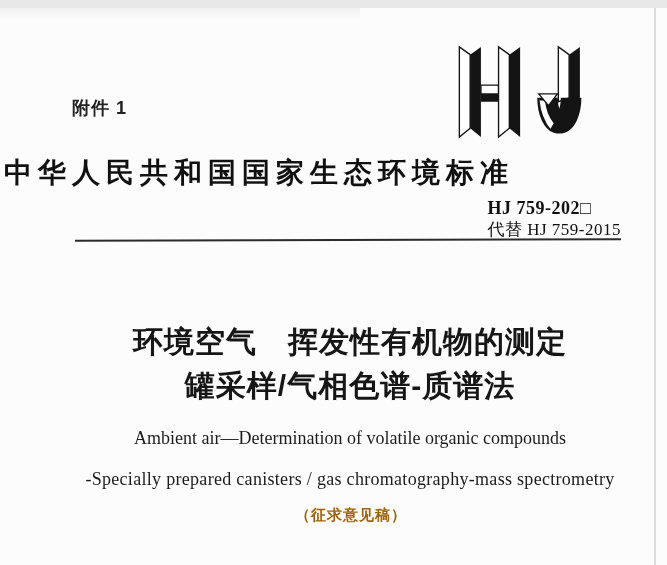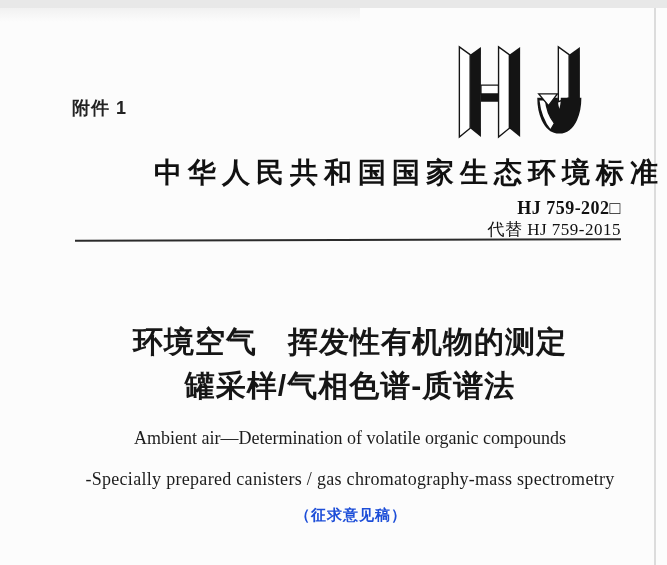--- a/index.html
+++ b/index.html
@@ -17,26 +17,26 @@
     background:#dcdcdc;
   }
   .attachment{
     position:absolute;top:88px;left:72px;
     font-family:"Liberation Sans", sans-serif;font-size:18px;font-weight:600;
     letter-spacing:1px;color:#222;
   }
   .logo{position:absolute;top:33px;left:456px;width:140px;height:98px;}
   .main-title{
     position:absolute;top:146px;left:4px;width:660px;
-    text-align:right;font-family:"Liberation Serif", serif;
+    text-align:left;font-family:"Liberation Serif", serif;
     font-size:28px;font-weight:bold;letter-spacing:6px;color:#111;
     white-space:nowrap;
   }
   .std-block{
-    position:absolute;top:189px;right:46px;text-align:right;
+    position:absolute;top:189px;right:46px;
     font-family:"Liberation Serif", serif;color:#111;
   }
   .std-no{font-size:18px;font-weight:600;line-height:23px;letter-spacing:0.5px;}
   .std-replaces{font-size:17px;line-height:19px;letter-spacing:0.5px;}
   .rule{
     position:absolute;top:231px;left:75px;width:546px;height:2px;
     background:#2b2b2b;transform:rotate(-0.15deg);
   }
   .cn-title{
     position:absolute;top:312px;left:30px;width:640px;text-align:center;
@@ -45,21 +45,21 @@
     white-space:nowrap;
   }
   .en-title{
     position:absolute;top:420px;left:0;width:700px;text-align:center;
     font-family:"Liberation Serif", serif;font-size:18px;color:#1c1c1c;
   }
   .en-title .line2{margin-top:20px;letter-spacing:0.3px;}
   .draft-note{
     position:absolute;top:498px;left:36px;width:630px;text-align:center;
     font-family:"Liberation Sans", sans-serif;font-weight:bold;
-    font-size:15px;color:#1d4ed8;letter-spacing:1px;
+    font-size:15px;color:#a16207;letter-spacing:1px;
   }
   svg .ink{fill:#141414;}
   svg .paper{fill:#ffffff;stroke:#141414;stroke-width:1.4;stroke-linejoin:miter;}
 </style>
 </head>
 <body>
 
 <div class="page">
 
   <div class="scan-smudge"></div>

